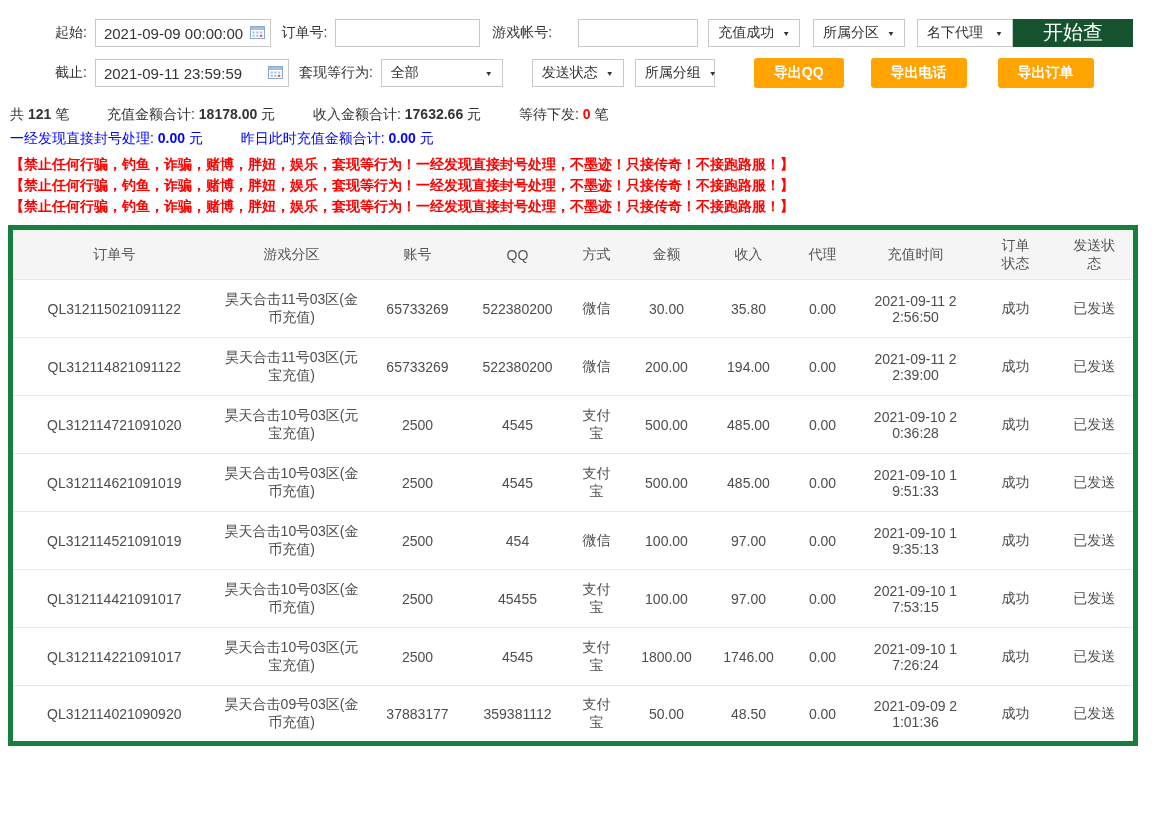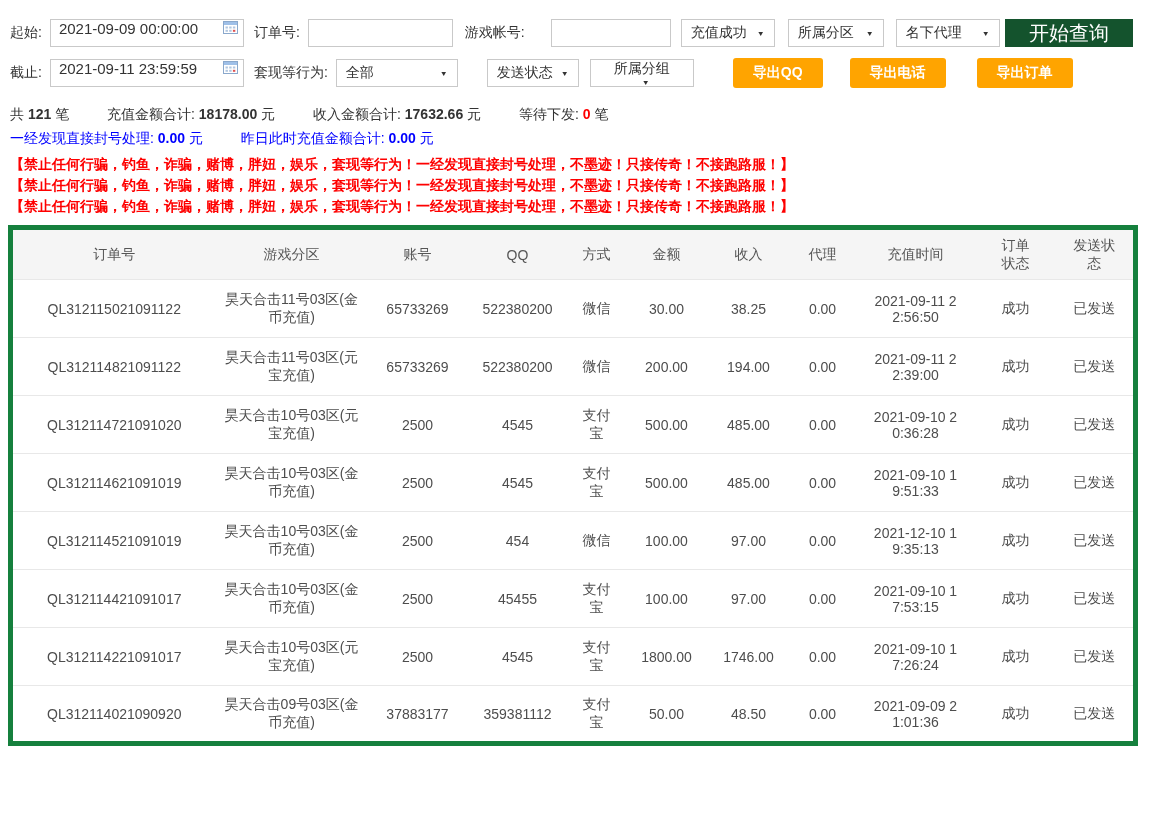--- a/index.html
+++ b/index.html
@@ -9,25 +9,25 @@
     font-family:"Liberation Sans","DejaVu Sans",sans-serif; font-size:14px; color:#333;
   }
   .page { margin:4px 8px 0 8px; width:1125px; }
 
   .titlebar {
     height:34px; background:#6dc5f1; color:#fff; font-weight:bold;
     line-height:34px; padding-left:10px; font-size:14px;
   }
 
   .filters { padding:14px 0 4px 2px; }
-  .frow { display:flex; align-items:center; height:30px; margin-bottom:10px; }
+  .frow { display:flex; align-items:center; height:30px; margin-bottom:10px;margin-left:45px; }
   .flabel { margin-right:8px; white-space:nowrap; color:#333; }
   .datebox {
     width:194px; height:28px; border:1px solid #c9c9c9; background:#fff;
-    display:flex; justify-content:space-between;
+    display:flex; align-items:center; justify-content:space-between;
     padding:0 5px 0 8px; font-size:15px; color:#333; cursor:pointer;
   }
   .tinput { height:28px; border:1px solid #c9c9c9; padding:0 6px; font-size:14px; outline:none; }
   .sel {
     height:28px; border:1px solid #c9c9c9; background:#fff; color:#333;
     display:flex; align-items:center; justify-content:space-between;
     padding:0 9px; cursor:pointer; white-space:nowrap;
   }
   .caret { font-size:8px; color:#333; margin-left:8px; transform:scaleY(.85); }
   .btn-query {
@@ -130,21 +130,21 @@
       </div>
       <span class="flabel" style="margin-left:10px;">套现等行为:</span>
       <div class="sel" style="width:122px;">
         <span>全部</span>
         <span class="caret">▼</span>
       </div>
       <div class="sel" style="width:92px; margin-left:29px;">
         <span>发送状态</span>
         <span class="caret">▼</span>
       </div>
-      <div class="sel" style="width:104px; margin-left:11px;flex-direction:column;">
+      <div class="sel" style="width:80px; margin-left:11px;">
         <span>所属分组</span>
         <span class="caret">▼</span>
       </div>
       <button class="btn-export" style="margin-left:39px;text-align:right;">导出QQ</button>
       <button class="btn-export" style="margin-left:27px;">导出电话</button>
       <button class="btn-export" style="margin-left:31px;">导出订单</button>
     </div>
   </div>
 
   <div class="summary1">
@@ -195,21 +195,21 @@
       </tr>
     </thead>
     <tbody>
       <tr>
         <td>QL312115021091122</td>
         <td><span class="wrapspan zone">昊天合击11号03区(金币充值)</span></td>
         <td>65733269</td>
         <td>522380200</td>
         <td><span class="wrapspan method">微信</span></td>
         <td>30.00</td>
-        <td>38.25</td>
+        <td>35.80</td>
         <td>0.00</td>
         <td><span class="wrapspan timew">2021-09-11 22:56:50</span></td>
         <td class="green">成功</td>
         <td class="green">已发送</td>
       </tr>
       <tr>
         <td>QL312114821091122</td>
         <td><span class="wrapspan zone">昊天合击11号03区(元宝充值)</span></td>
         <td>65733269</td>
         <td>522380200</td>
@@ -249,21 +249,21 @@
       </tr>
       <tr>
         <td>QL312114521091019</td>
         <td><span class="wrapspan zone">昊天合击10号03区(金币充值)</span></td>
         <td>2500</td>
         <td>454</td>
         <td><span class="wrapspan method">微信</span></td>
         <td>100.00</td>
         <td>97.00</td>
         <td>0.00</td>
-        <td><span class="wrapspan timew">2021-12-10 19:35:13</span></td>
+        <td><span class="wrapspan timew">2021-09-10 19:35:13</span></td>
         <td class="green">成功</td>
         <td class="green">已发送</td>
       </tr>
       <tr>
         <td>QL312114421091017</td>
         <td><span class="wrapspan zone">昊天合击10号03区(金币充值)</span></td>
         <td>2500</td>
         <td>45455</td>
         <td><span class="wrapspan method">支付宝</span></td>
         <td>100.00</td>

